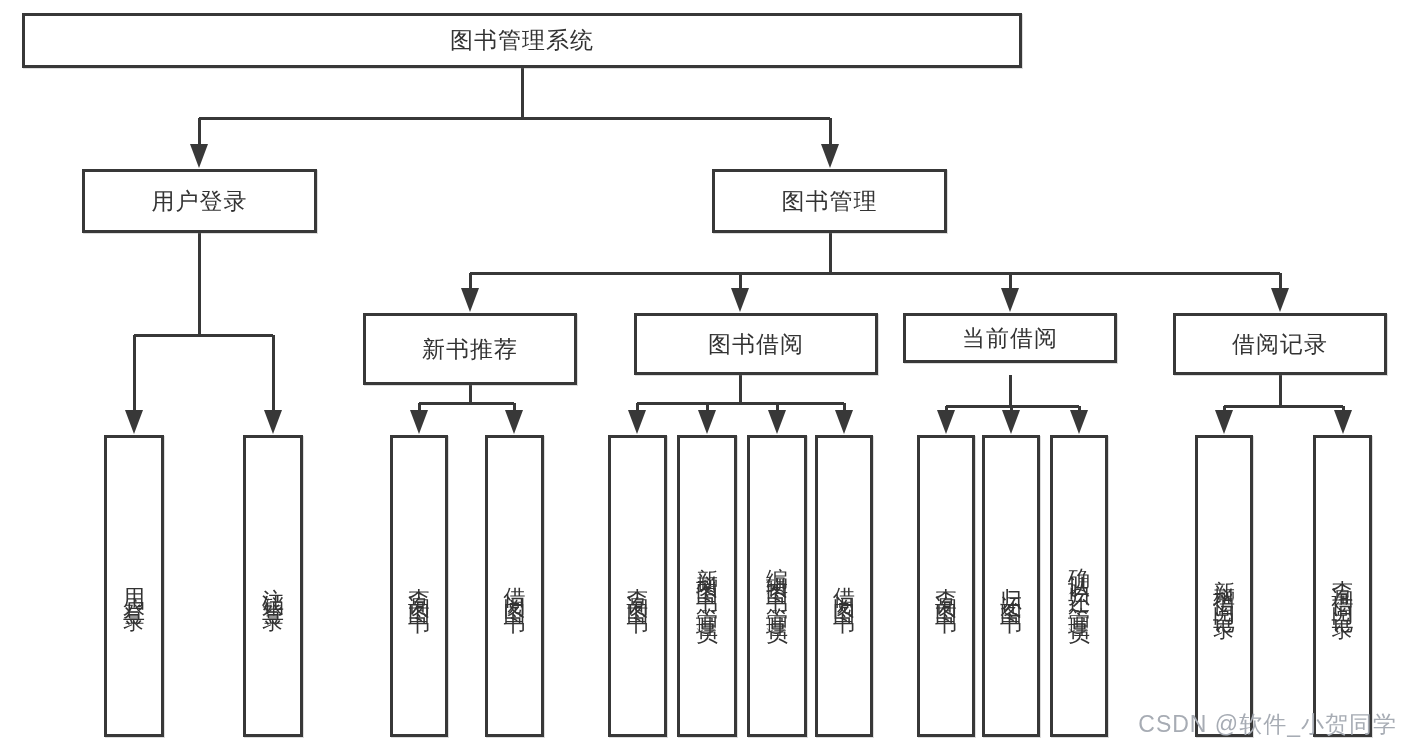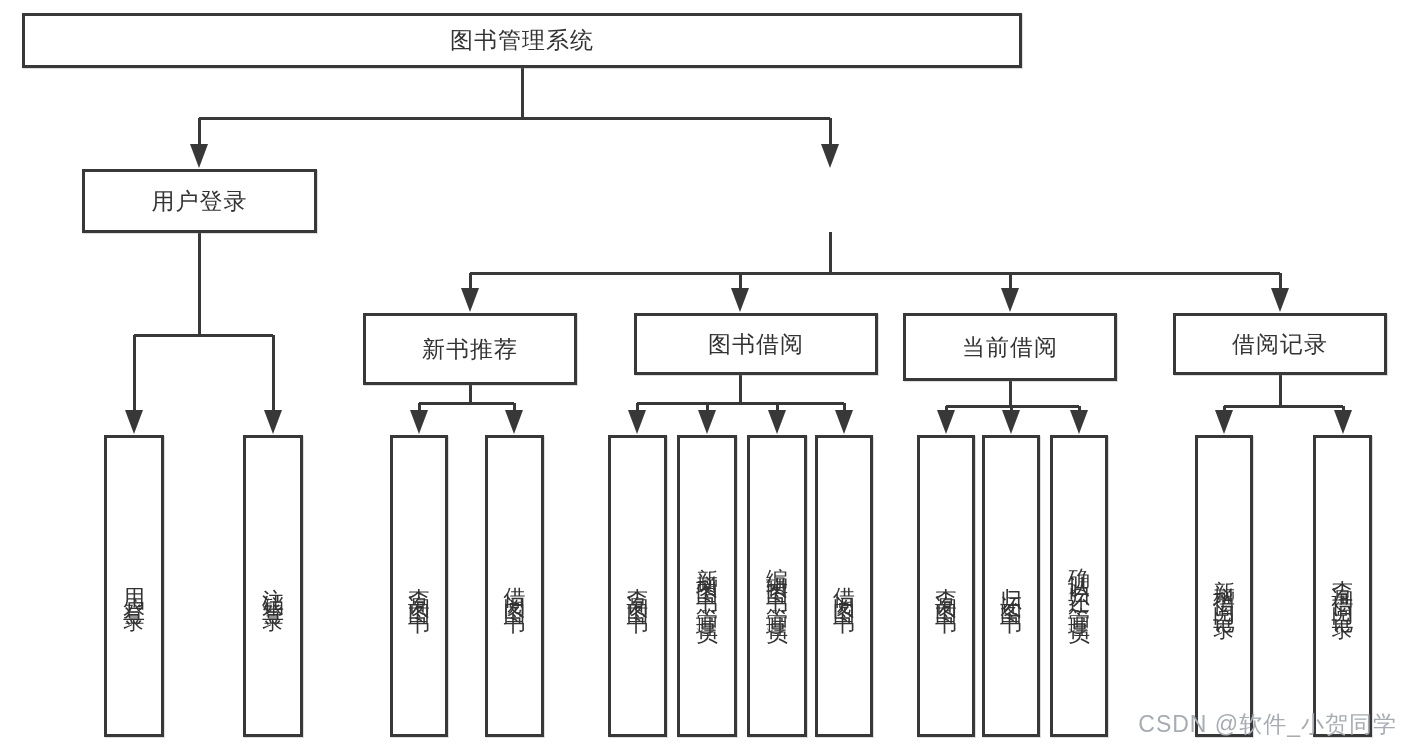--- a/index.html
+++ b/index.html
@@ -98,28 +98,31 @@
     </g>
   </svg>
 
   <div class="box" style="left:22px; top:13px; width:1000px; height:55px">
     <span>图书管理系统</span>
   </div>
 
   <div class="box" style="left:82px; top:169px; width:235px; height:64px">
     <span>用户登录</span>
   </div>
+  <div class="box" style="left:712px; top:169px; width:235px; height:64px">
+    <span>图书管理</span>
+  </div>
 
   <div class="box" style="left:363px; top:313px; width:214px; height:72px">
     <span>新书推荐</span>
   </div>
   <div class="box" style="left:634px; top:313px; width:244px; height:62px">
     <span>图书借阅</span>
   </div>
-  <div class="box" style="left:903px; top:313px; width:214px; height:68px">
+  <div class="box" style="left:903px; top:313px; width:214px; height:50px">
     <span>当前借阅</span>
   </div>
   <div class="box" style="left:1173px; top:313px; width:214px; height:62px">
     <span>借阅记录</span>
   </div>
 
   <div class="vbox" style="left:104px; width:60px">
     <span class="vtext">用户登录</span>
   </div>
   <div class="vbox" style="left:243px; width:60px">

